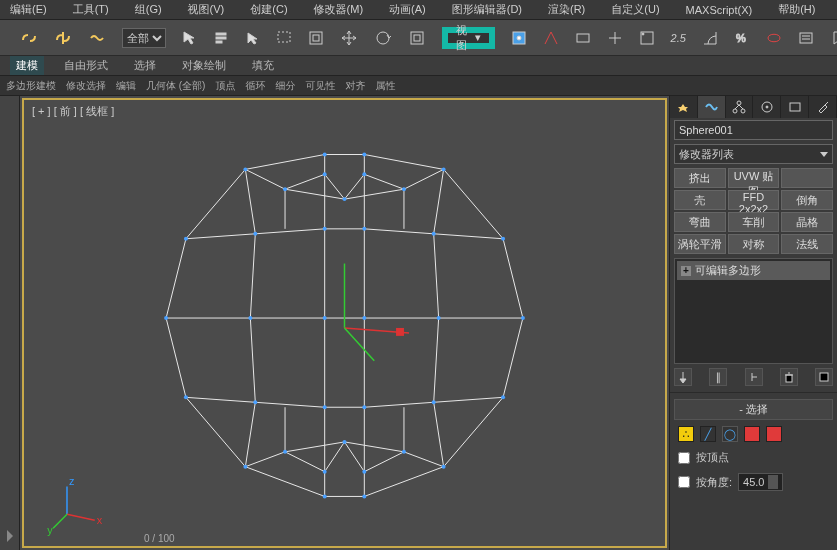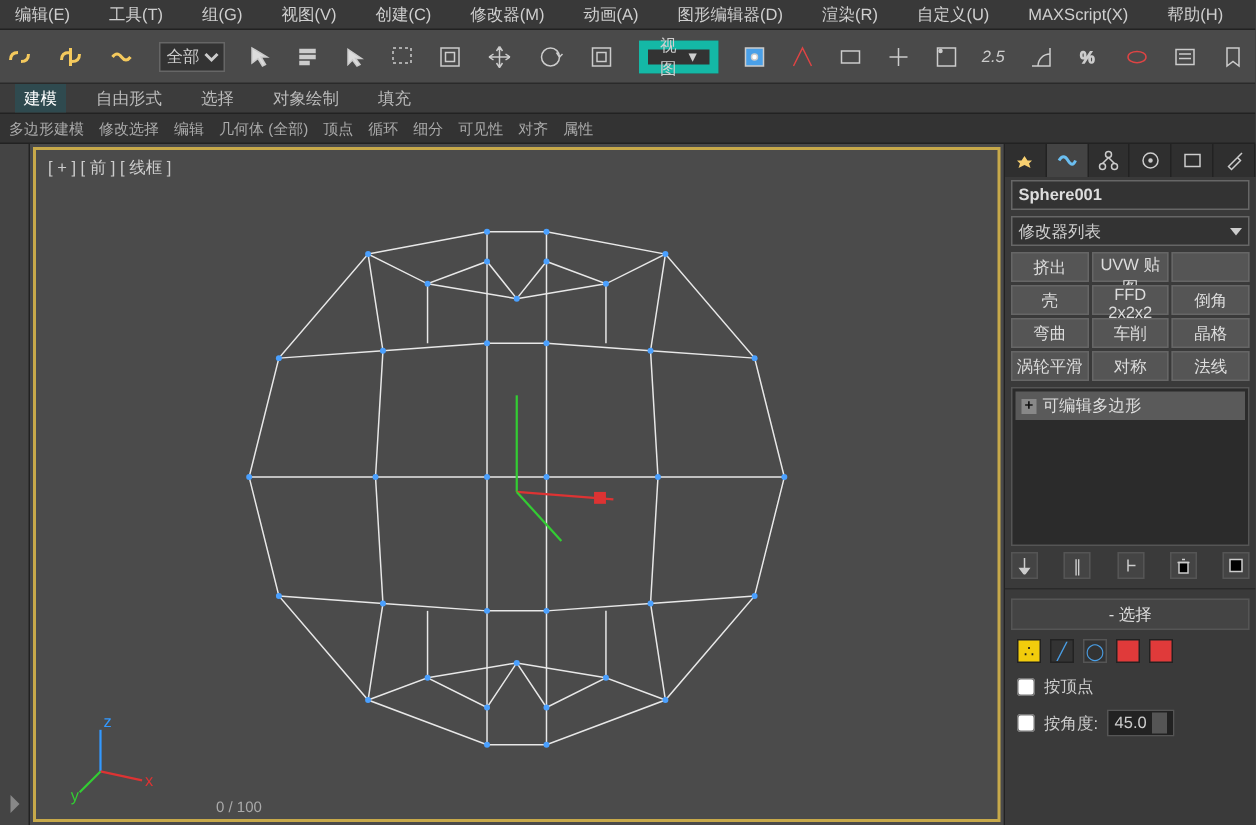--- a/index.html
+++ b/index.html
@@ -3,21 +3,21 @@
 <meta charset="utf-8">
 <style>
   * { margin: 0; padding: 0; box-sizing: border-box; font-family: "Microsoft YaHei", Arial, sans-serif; font-size: 11px; }
   body { width: 837px; height: 550px; background: #393939; color: #cfcfcf; overflow: hidden; position: relative; }
 
   
   .menubar { height: 20px; background: #393939; border-bottom: 1px solid #222; display: flex; align-items: center; gap: 14px; padding-left: 4px; }
   .menubar span { padding: 2px 6px; cursor: default; }
 
   
-  .toolbar { height: 36px; background: #4a4a4a; border-bottom: 1px solid #2a2a2a; display: flex; align-items: center; gap: 16px; padding: 0 4px; }
+  .toolbar { height: 36px; background: #4a4a4a; border-bottom: 1px solid #2a2a2a; display: flex; align-items: center; gap: 16px; padding: 0 20px; }
   .tb-ico { width: 24px; height: 24px; display: inline-flex; align-items: center; justify-content: center; background: #555; border: 1px solid #666; border-radius: 2px; }
   .tb-ico.flat { background: transparent; border: none; }
   .toolbar select { background: #333; color: #ccc; border: 1px solid #666; height: 20px; font-size: 11px; }
   .toolbar .dd { display: inline-flex; align-items: center; background: #333; border: 6px solid #14b8a6; height: 22px; padding: 0 4px; }
   .toolbar .dd span { padding: 0 4px; }
   .toolbar input.sel-set { background: #222; color: #7af; border: 1px solid #666; height: 20px; width: 99px; font-size: 11px; padding: 0 4px; }
   .spin-lbl { color: #ccc; font-style: italic; }
   .toolbar svg { stroke: #ccc; fill: none; }
 
   
@@ -41,21 +41,21 @@
   .vp-canvas { width: 100%; height: 100%; }
 
   
   .panel { width: 168px; background: #3a3a3a; border-left: 1px solid #222; display: flex; flex-direction: column; }
   .panel-tabs { height: 22px; background: #2f2f2f; display: flex; }
   .panel-tabs span { flex: 1; display: flex; align-items: center; justify-content: center; border-right: 1px solid #222; }
   .panel-tabs svg { stroke: #ccc; fill: none; }
   .panel-tabs .act { background: #444; }
   .panel-tabs .act svg { stroke: #f8d070; }
 
-  .prow { display: flex; align-items: center; min-height: 20px; background: #555; border: 1px solid #666; margin: 2px 4px; padding: 0 4px; color: #ddd; font-weight: bold; }
+  .prow { display: flex; align-items: center; min-height: 20px; background: #555; border: 1px solid #666; margin: 2px 4px; padding: 0 4px; color: #ddd; }
   .prow.dark { background: #333; }
   .pdd { display: flex; align-items: center; background: #333; border: 1px solid #666; margin: 2px 4px; height: 20px; padding: 0 4px; justify-content: space-between; }
   .pdd .caret { width: 0; height: 0; border-left: 4px solid transparent; border-right: 4px solid transparent; border-top: 5px solid #ccc; }
 
   .btn-grid { display: grid; grid-template-columns: 1fr 1fr 1fr; gap: 2px; margin: 2px 4px; }
   .btn-grid button { background: #555; border: 1px solid #666; color: #ddd; height: 20px; font-size: 11px; cursor: default; }
 
   .stack { margin: 2px 4px; background: #2b2b2b; border: 1px solid #555; height: 106px; padding: 2px; }
   .stack .item { background: #5a5a5a; color: #ddd; padding: 2px 4px; display: flex; align-items: center; gap: 4px; }
   .stack .plus { width: 10px; height: 10px; display: inline-flex; align-items: center; justify-content: center; background: #888; color: #111; font-weight: bold; font-size: 10px; }

